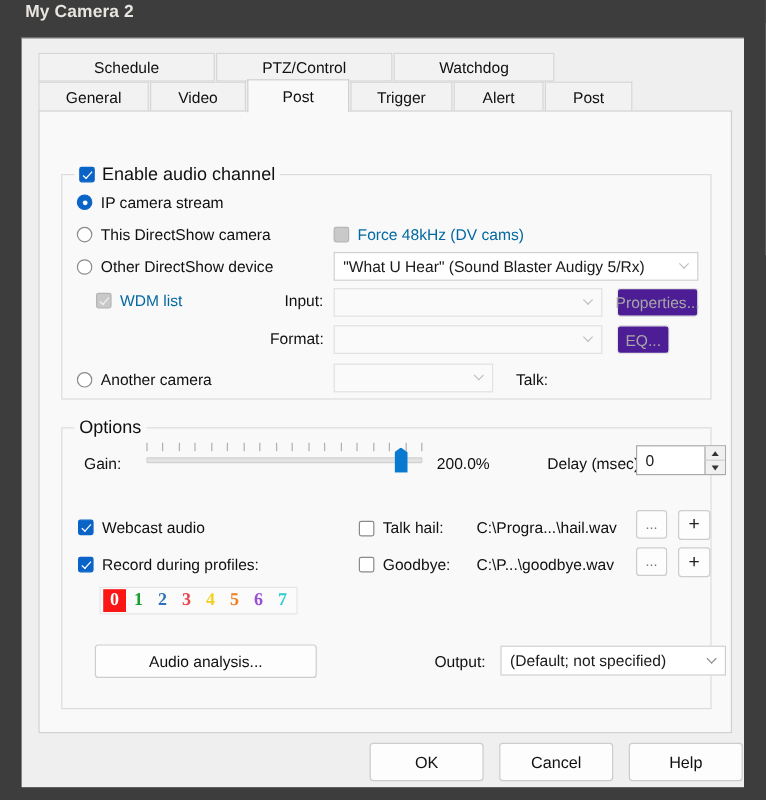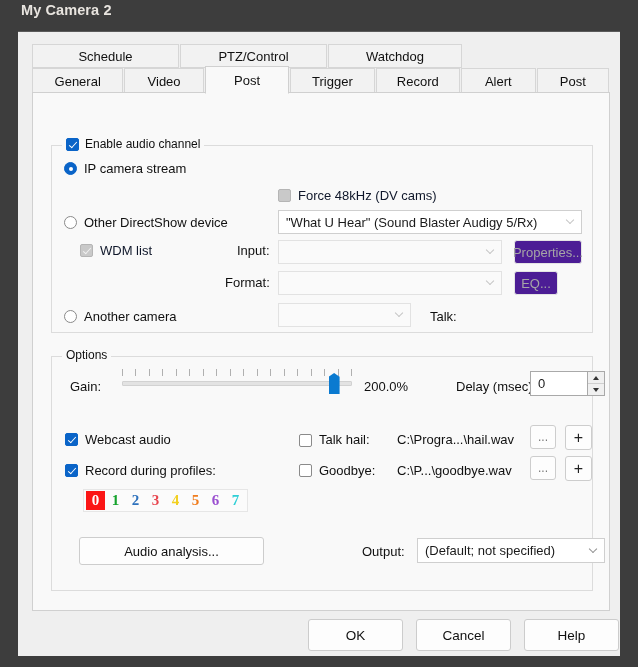--- a/index.html
+++ b/index.html
@@ -96,21 +96,21 @@
     position: absolute;
     top: -9px; left: 10px;
     background: #f9f9f9;
     padding: 0 4px;
     display: flex;
     align-items: center;
     gap: 6px;
     font-size: 13px;
     white-space: nowrap;
   }
-  .group-legend-text { font-size: 12px; color: #101010; }
+  .group-legend-text { font-size: 15px; color: #101010; }
 
   
   .cb {
     width: 13px; height: 13px;
     border: 1px solid #8a8a8a;
     background: #fff;
     border-radius: 2px;
     display: inline-block;
     position: relative;
     flex: 0 0 auto;
@@ -156,21 +156,21 @@
   }
 
   .ctlrow {
     position: absolute;
     display: flex;
     align-items: center;
     gap: 7px;
     white-space: nowrap;
   }
   .lbl { font-size: 13px; color: #101010; }
-  .lbl.dim { color: #0f172a; }
+  .lbl.dim { color: #0369a1; }
 
   
   .combo {
     background: #fff;
     border: 1px solid #cfcfcf;
     height: 24px;
     display: flex;
     align-items: center;
     padding: 0 2px 0 7px;
     font-size: 13px;
@@ -331,43 +331,44 @@
         </div>
         <div class="tab" style="width:80px">
           <span>Video</span>
         </div>
         <div class="tab active" style="width:85px">
           <span>Post</span>
         </div>
         <div class="tab" style="width:85px">
           <span>Trigger</span>
         </div>
-        <div class="tab" style="width:85px">
-          <span>Record</span>
-        </div>
         <div class="tab" style="width:75px">
           <span>Alert</span>
         </div>
         <div class="tab" style="width:73px">
           <span>Post</span>
         </div>
       </div>
     </div>
 
     <div class="tabpage">
 
       <div class="groupbox" style="left:18px; top:52px; width:542px; height:188px;">
         <div class="group-legend">
           <span class="cb checked"></span>
           <span class="group-legend-text">Enable audio channel</span>
         </div>
 
         <div class="ctlrow" style="left:12px; top:15px;">
           <span class="rd checked"></span>
           <span class="lbl">IP camera stream</span>
+        </div>
+        <div class="ctlrow" style="left:12px; top:42px;">
+          <span class="rd"></span>
+          <span class="lbl">This DirectShow camera</span>
         </div>
         <div class="ctlrow" style="left:12px; top:69px;">
           <span class="rd"></span>
           <span class="lbl">Other DirectShow device</span>
         </div>
         <div class="ctlrow" style="left:12px; top:163px;">
           <span class="rd"></span>
           <span class="lbl">Another camera</span>
         </div>
 

